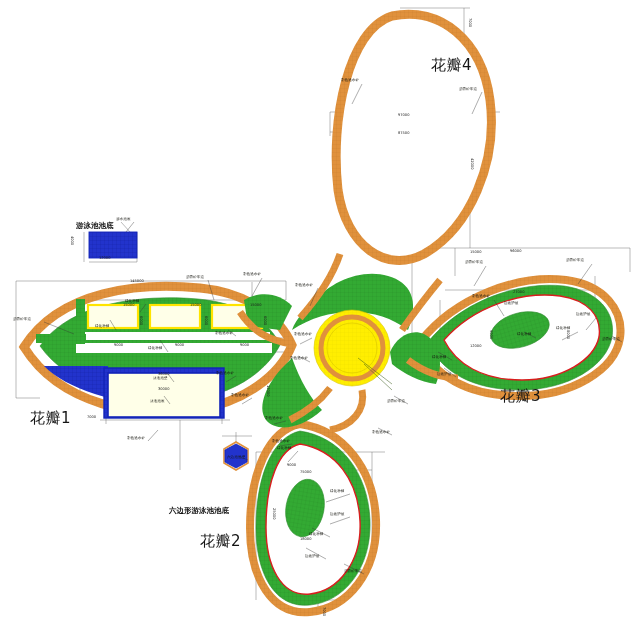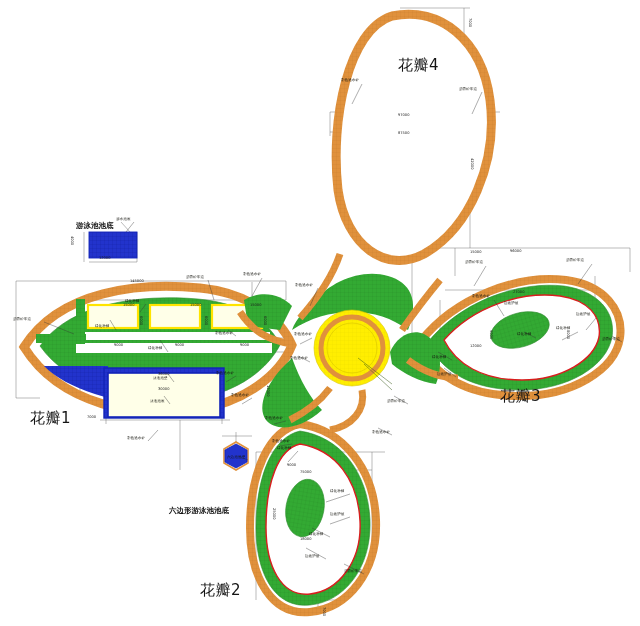--- a/index.html
+++ b/index.html
@@ -239,23 +239,23 @@
     <path d="M326 559 L306 548"></path>
     <path d="M364 574 L344 564"></path>
     <path d="M298 451 L288 462"></path>
     <path d="M456 377 L444 368"></path>
     <path d="M452 360 L438 352"></path>
     <path d="M134 222 L126 232"></path>
   </g>
 </svg>
 
 <div class="petal-label" style="left:30px;top:409px;">花瓣1</div>
-<div class="petal-label" style="left:200px;top:581px;">花瓣2</div>
+<div class="petal-label" style="left:200px;top:532px;">花瓣2</div>
 <div class="petal-label" style="left:500px;top:387px;">花瓣3</div>
-<div class="petal-label" style="left:398px;top:56px;">花瓣4</div>
+<div class="petal-label" style="left:431px;top:56px;">花瓣4</div>
 
 <div class="mini-title" style="left:76px;top:221px;">游泳池池底</div>
 <div class="mini-title" style="left:169px;top:506px;">六边形游泳池池底</div>
 
 <div id="anno-layer">
       <div class="anno" style="left: 13px; top: 318px;">沥青砼车道</div>
       <div class="anno" style="left: 186px; top: 276px;">沥青砼车道</div>
       <div class="anno" style="left: 243px; top: 273px;">彩色透水砼</div>
       <div class="anno" style="left: 295px; top: 284px;">彩色透水砼</div>
       <div class="anno" style="left: 341px; top: 79px;">彩色透水砼</div>

